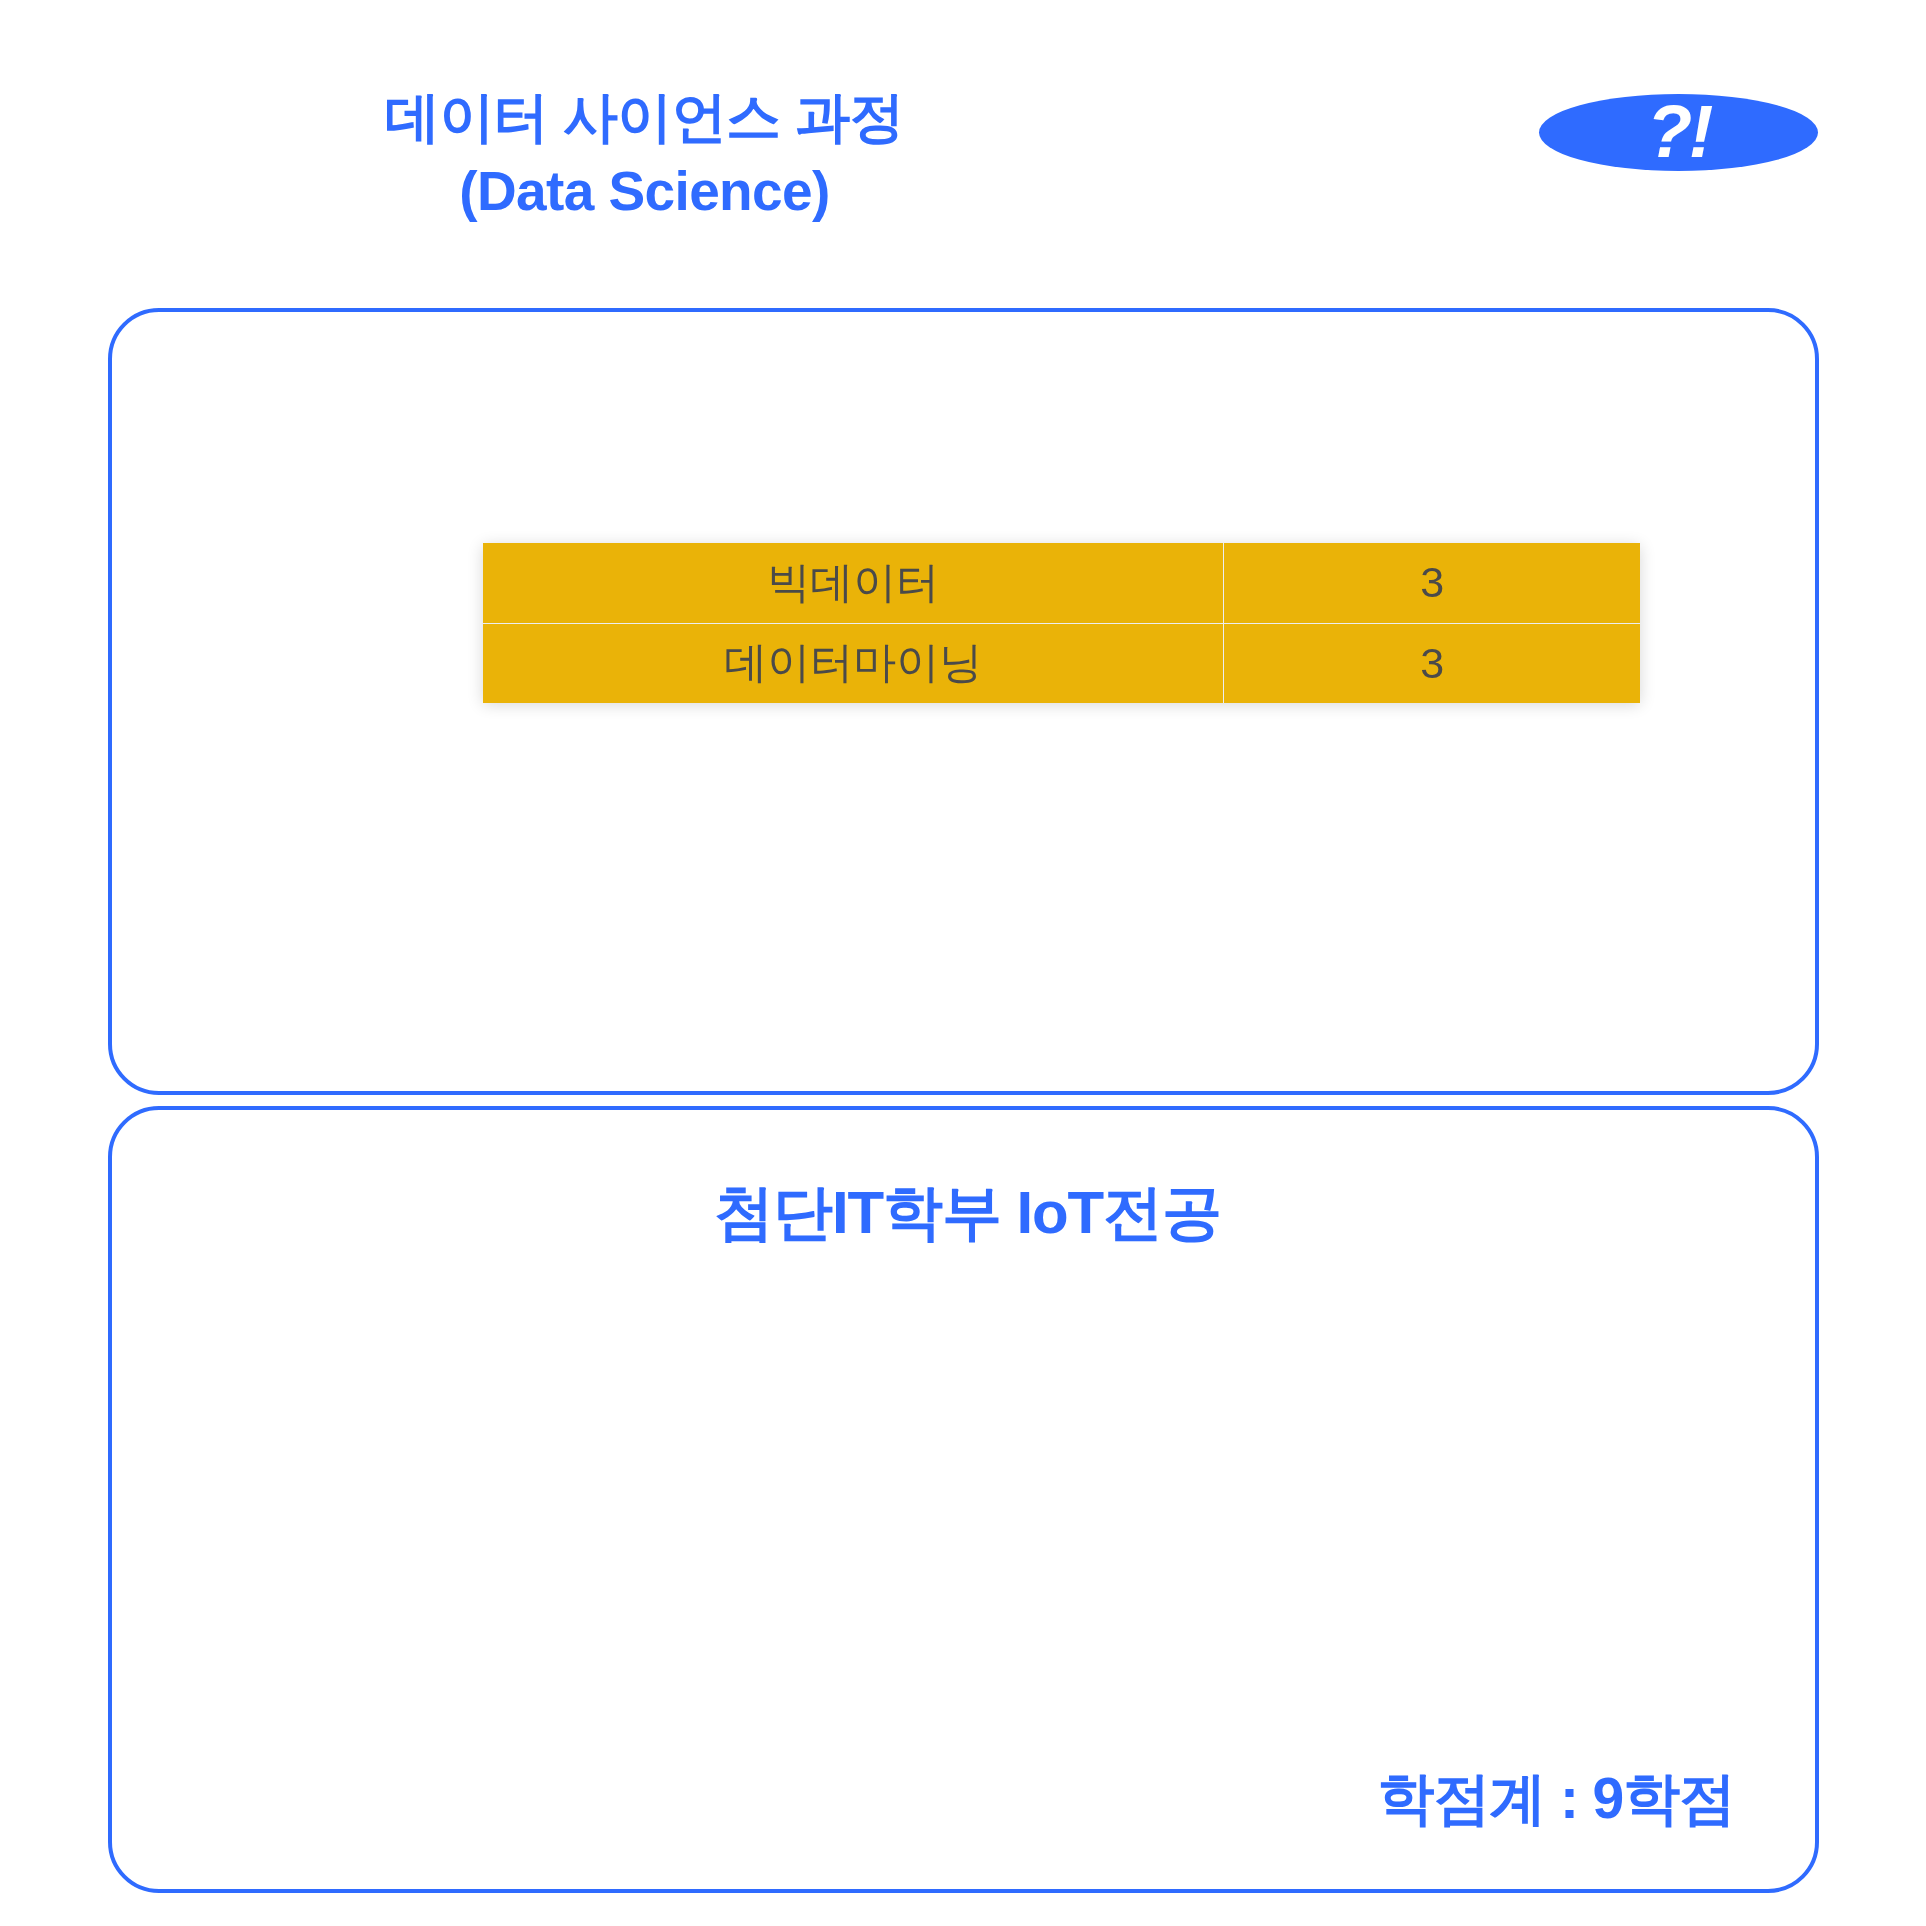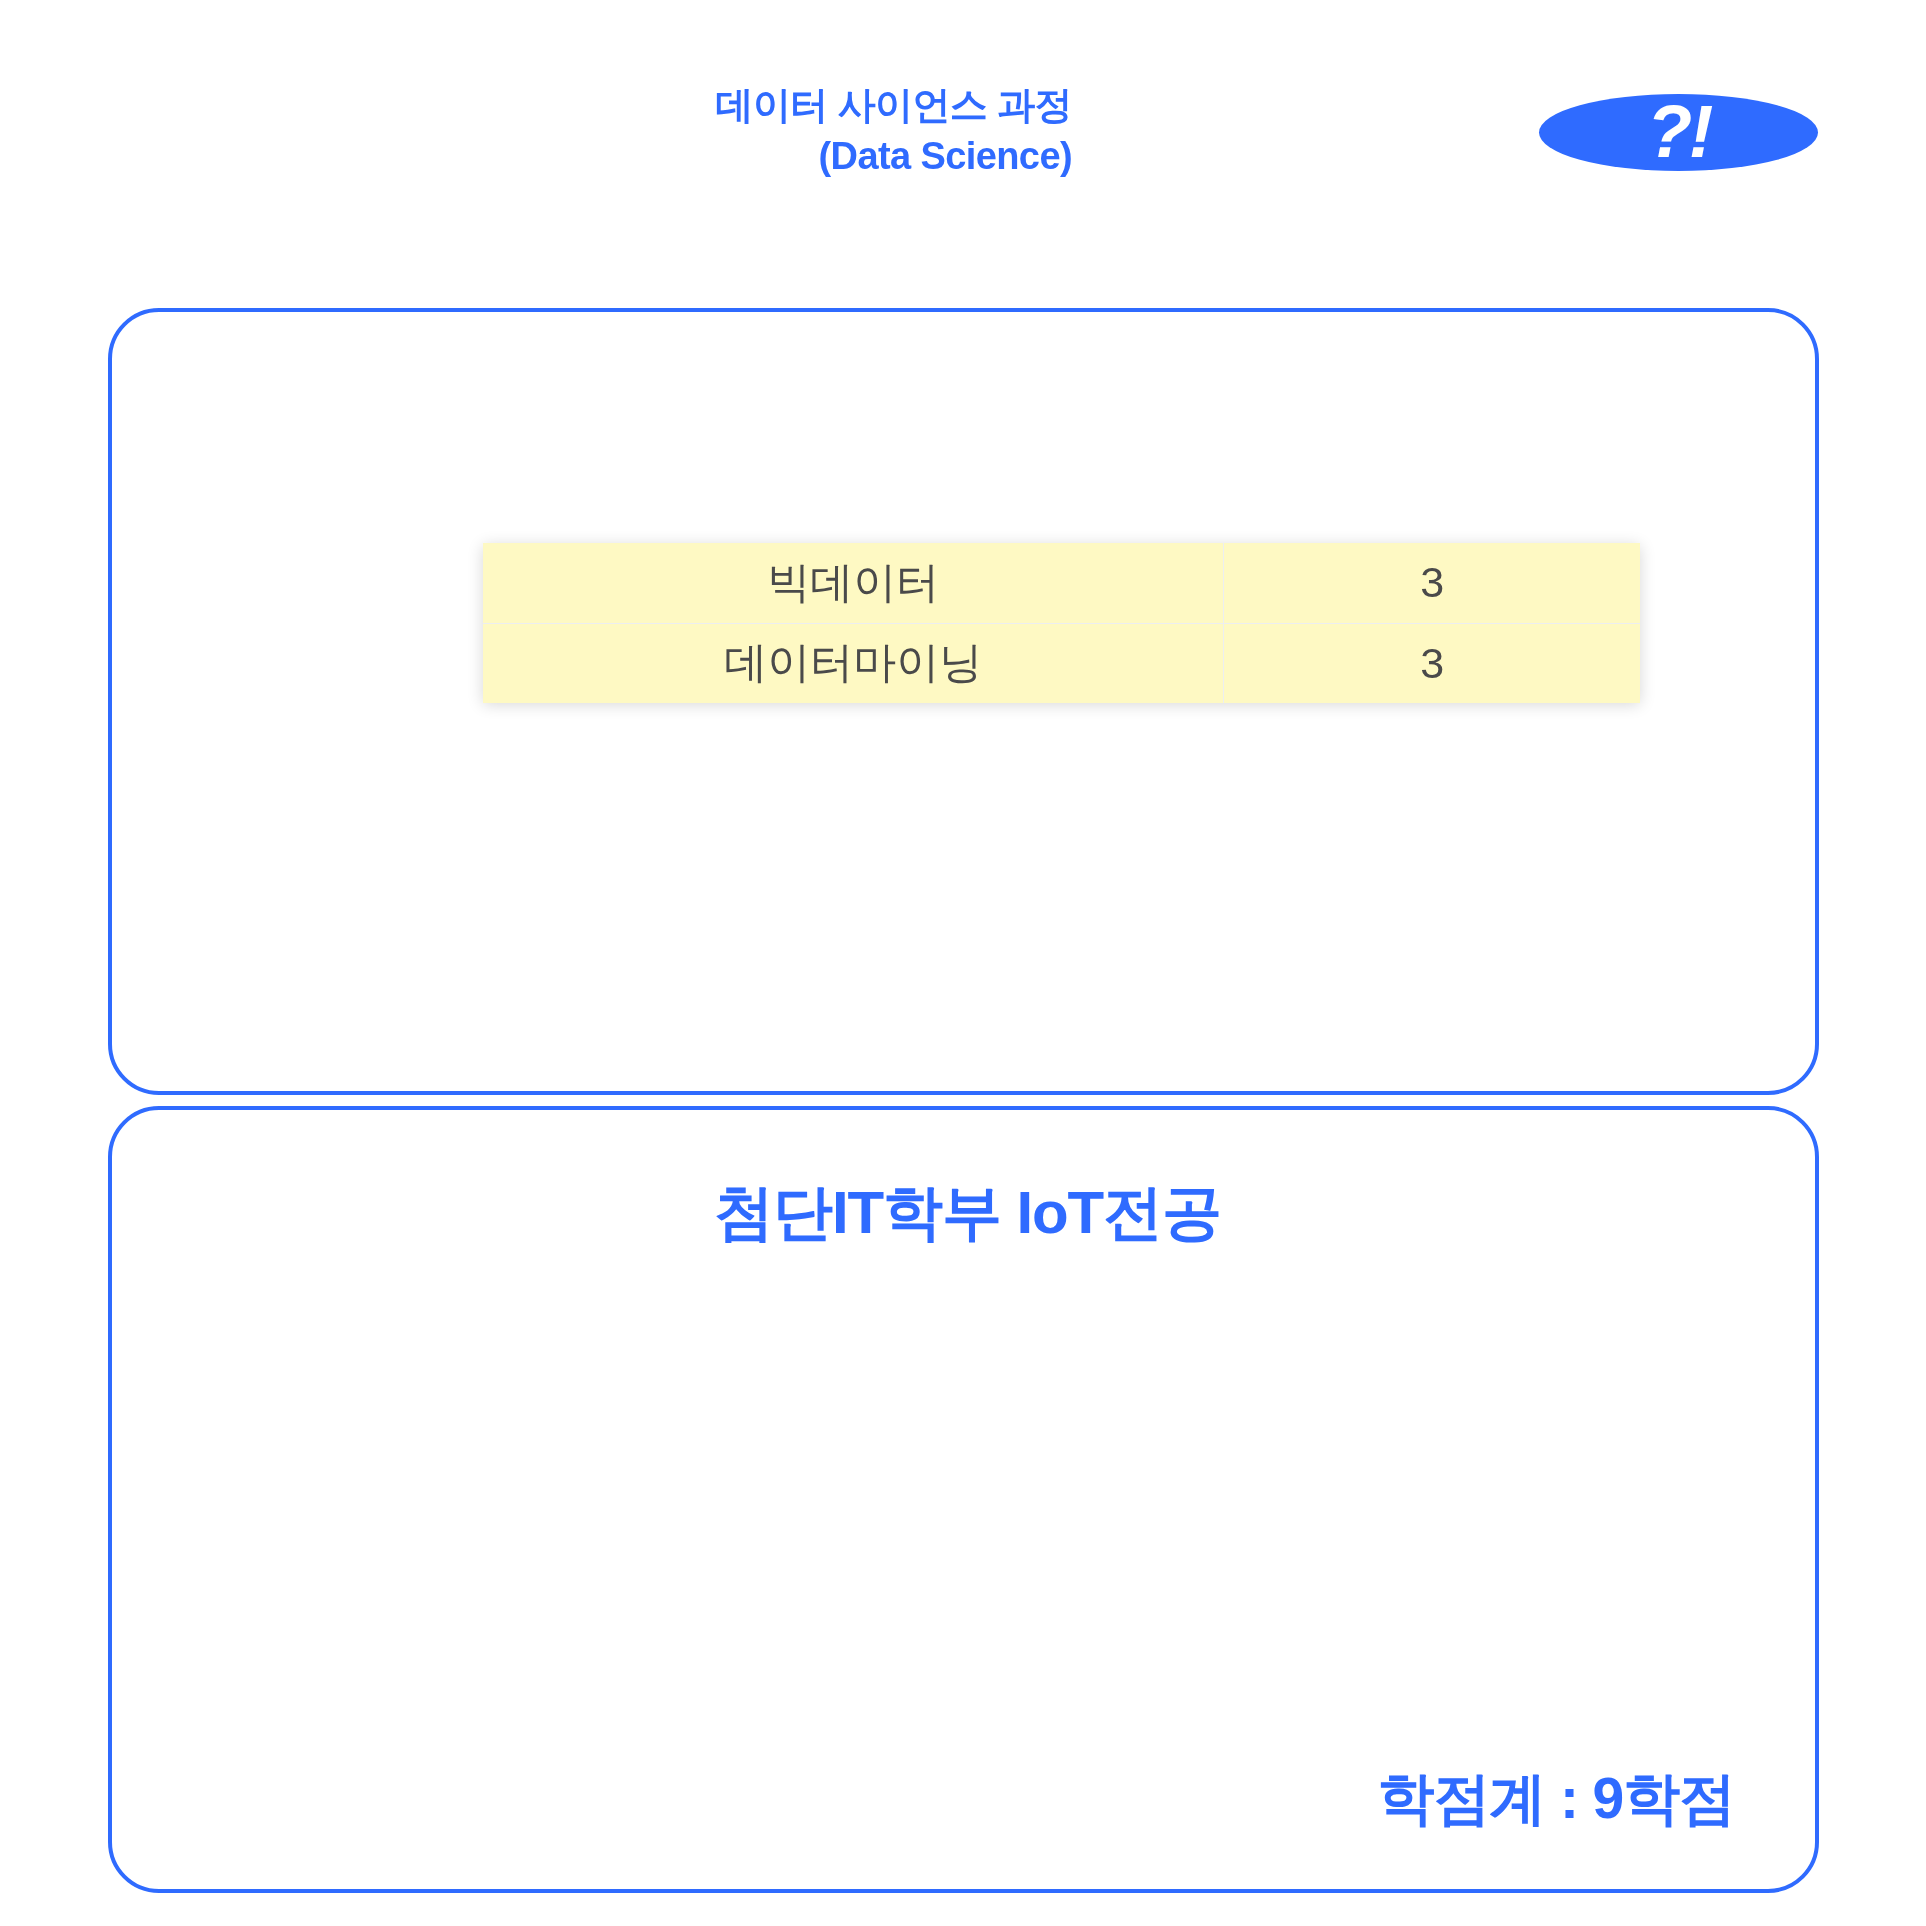--- a/index.html
+++ b/index.html
@@ -21,23 +21,23 @@
     top: 0;
     left: 0;
     width: 1926px;
     height: 285px;
   }
   .page-title {
     position: absolute;
     left: 217px;
     top: 80px;
     width: 855px;
-    text-align: right;
+    text-align: center;
     color: #2f6bff;
-    font-size: 38px;
+    font-size: 55px;
     font-weight: bold;
     line-height: 1.35;
     letter-spacing: -0.6px;
   }
   .page-title .line2 {
     display: block;
   }
 
   
   .logo-badge {
@@ -97,21 +97,21 @@
     font-weight: bold;
     letter-spacing: -1.1px;
   }
 
   
   .course-table {
     position: absolute;
     left: 371px;
     width: 1157px;
     border-collapse: collapse;
-    background: #fef9c3;
+    background: #eab308;
     box-shadow: 0 2.3px 15px rgba(0,0,0,0.16);
   }
   #table-bigdata { top: 231px; }
   #table-iot { top: 325px; }
 
   .course-table tr {
     height: 80px;
   }
   .course-table tr + tr td {
     border-top: 1.7px solid #eceef1;

